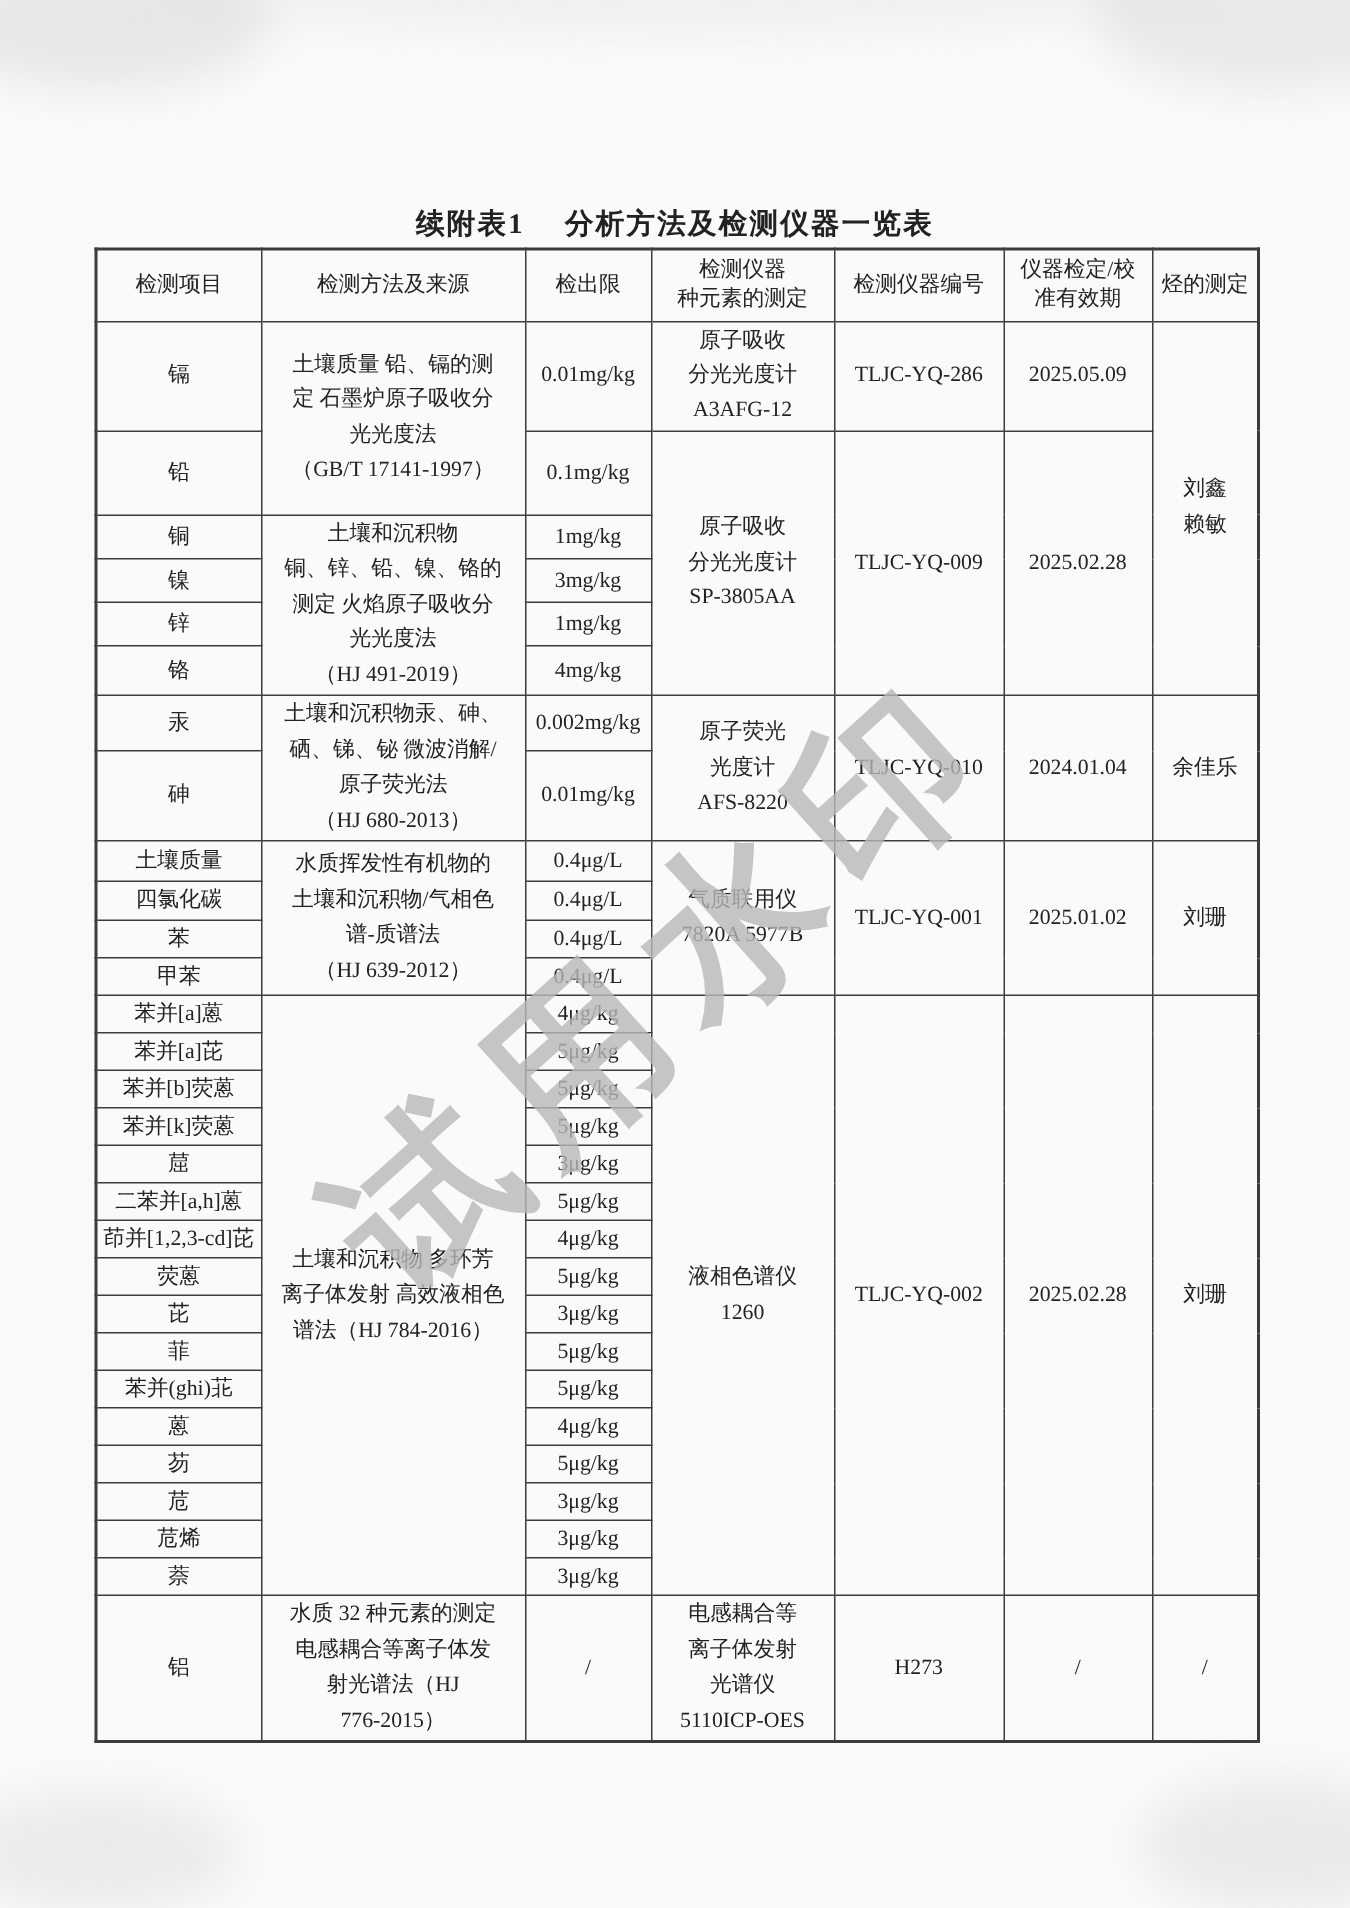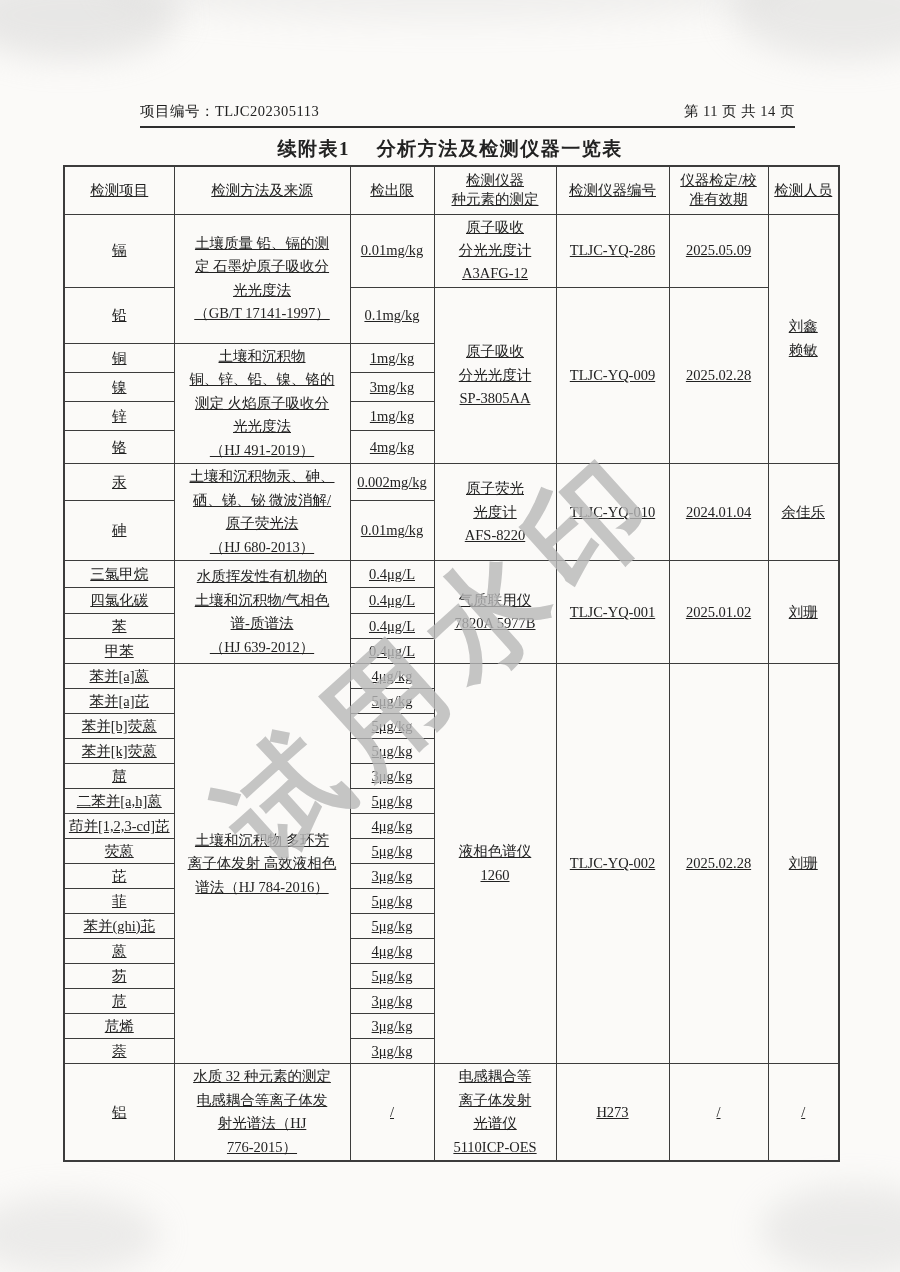--- a/index.html
+++ b/index.html
@@ -27,21 +27,21 @@
     display:flex;justify-content:space-between;align-items:flex-end;
     border-bottom:2px solid #2e2e2e;padding-bottom:5px;
     font-size:14.5px;letter-spacing:.5px;
   }
   .doc-title{
     position:absolute;left:0;top:136px;width:100%;text-align:center;
     font-size:19px;font-weight:bold;letter-spacing:1.5px;
   }
   table.report{
     position:absolute;left:63px;top:165px;width:775px;
-    border-collapse:collapse;table-layout:fixed;z-index:1;text-decoration:underline;
+    border-collapse:collapse;table-layout:fixed;z-index:1;
   }
   table.report th,table.report td{
     border:1px solid var(--border);text-align:center;vertical-align:middle;
     padding:1px 2px;font-weight:normal;font-size:14.5px;color:var(--ink);
     overflow:hidden;
   }
   table.report{border:2px solid var(--border);}
   thead tr{height:48px;}
   td div,th div{line-height:1.3;margin:0;}
   td.ml div{line-height:1.62;}
@@ -58,24 +58,20 @@
 </head>
 <body>
 
 <div class="page">
   <div class="blob top"></div>
   <div class="blob tl"></div>
   <div class="blob tr"></div>
   <div class="blob bl"></div>
   <div class="blob br"></div>
 
-  <div class="doc-header">
-    <span>项目编号：TLJC202305113</span>
-    <span>第 11 页 共 14 页</span>
-  </div>
 
   <div class="doc-title">续附表1　 分析方法及检测仪器一览表</div>
 
   <table class="report">
     <colgroup>
       <col style="width:110px">
         <col style="width:176px">
         <col style="width:84px">
       <col style="width:122px">
         <col style="width:113px">
@@ -98,21 +94,21 @@
             <div>种元素的测定</div>
           </th>
           <th>
             <div>检测仪器编号</div>
           </th>
           <th>
             <div>仪器检定/校</div>
             <div>准有效期</div>
           </th>
           <th>
-            <div>检测人员</div>
+            <div>烃的测定</div>
           </th>
         </tr>
     </thead>
     <tbody>
         <tr style="height: 72px;">
           <td>
             <div>镉</div>
           </td>
           <td rowspan="2" class="ml">
             <div>土壤质量 铅、镉的测</div>
@@ -228,21 +224,21 @@
         <tr style="height: 55px;">
           <td>
             <div>砷</div>
           </td>
           <td>
             <div>0.01mg/kg</div>
           </td>
         </tr>
         <tr style="height: 27px;">
           <td>
-            <div>三氯甲烷</div>
+            <div>土壤质量</div>
           </td>
           <td rowspan="4" class="ml">
             <div>水质挥发性有机物的</div>
             <div>土壤和沉积物/气相色</div>
             <div>谱-质谱法</div>
             <div>（HJ 639-2012）</div>
           </td>
           <td>
             <div>0.4μg/L</div>
           </td>

